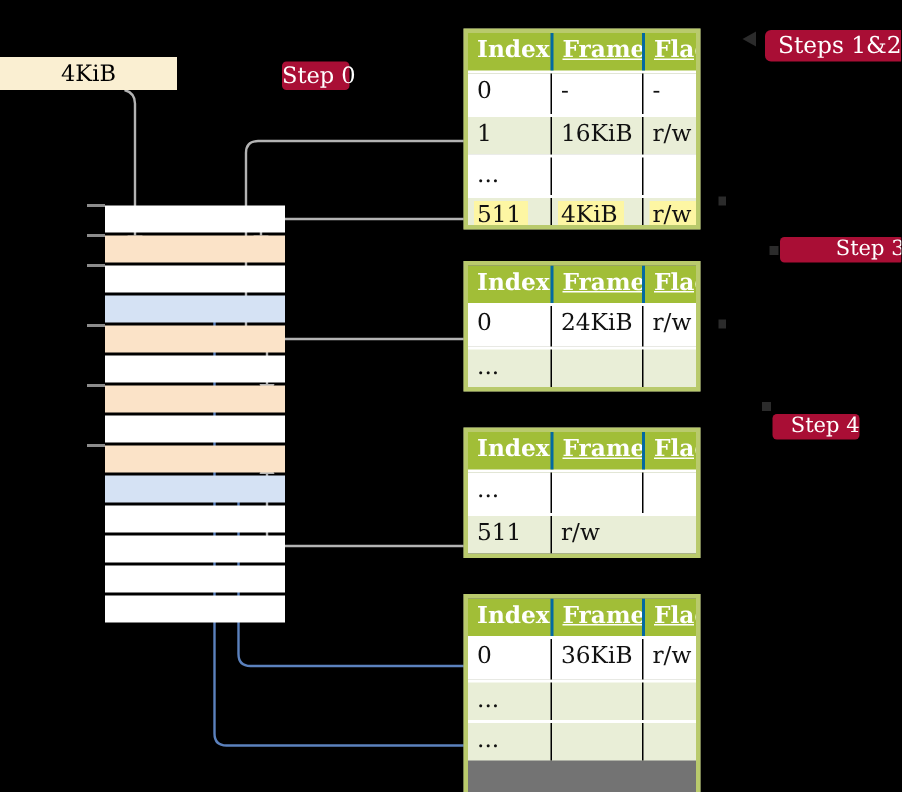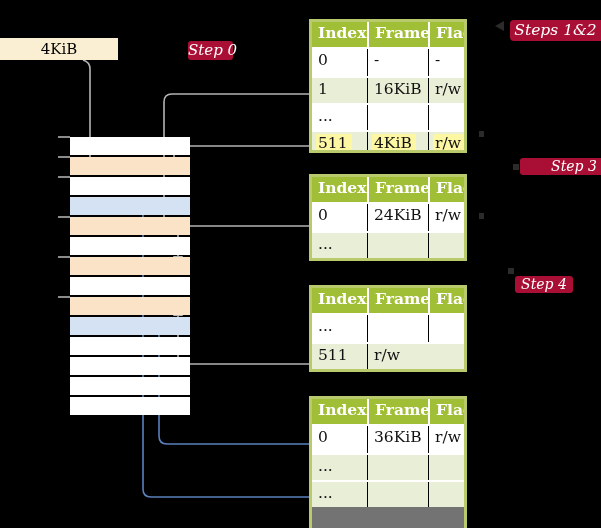--- a/index.html
+++ b/index.html
@@ -10,21 +10,21 @@
   }
   
   .frame-label{
     position:absolute;left:0;top:38px;width:118px;height:22px;
     background:var(--c-frame_label_bg,#FAEFD2);color:#000;
     font-size:15px;line-height:22px;text-align:center;
   }
   
   .badge{
     position:absolute;background:var(--c-badge_red,#A90E35);color:#fff;
-    text-align:center;border-radius:3px;white-space:nowrap;font-style:italic;
+    text-align:right;border-radius:3px;white-space:nowrap;
   }
   .badge.b0{left:188px;top:41px;width:45px;height:19px;line-height:19px;font-size:15px;}
   .badge.b12{left:510px;top:20px;width:91px;height:21px;line-height:21px;font-size:15.5px;border-radius:4px 0 0 4px;}
   .badge.b3{left:520px;top:158px;width:58px;height:17px;line-height:17px;font-size:14px;padding-left:25px;}
   .badge.b4{left:515px;top:263px;width:58px;height:17px;line-height:17px;font-size:14px;margin-top:13px;}
   
   .stack{position:absolute;left:70px;top:137px;width:120px;}
   .srow{height:18px;margin-bottom:2px;}
   .srow:last-child{margin-bottom:0;}
   .s-white{background:#fff;}
@@ -42,21 +42,21 @@
   .tbl.t3{top:285px;height:87px;}
   .tbl.t4{top:396px;height:135px;}
   .trow{display:flex;height:27px;box-sizing:border-box;}
   .trow.head{background:var(--c-table_header_green,#A1BE37);color:#fff;font-weight:bold;border-bottom:2px solid #fff;}
   .trow.body + .trow.body{border-top:2px solid #fff;}
   .c{box-sizing:border-box;padding:2px 0 0 6px;overflow:hidden;white-space:nowrap;}
   .c.ci{width:55px;}
   .c.cf{width:61px;}
   .c.cg{width:49px;flex:1;}
   .trow.head .c{padding-top:1px;}
-  .trow.head .c + .c{border-left:2px solid #ffffff;}
+  .trow.head .c + .c{border-left:2px solid #0369a1;text-decoration:underline;}
   .trow.body .c + .c{border-left:1.5px solid #000;}
   .shade-white{background:#fff;}
   .shade-green{background:var(--c-row_green,#E9EED7);}
   .hl{background:var(--c-highlight_yellow,#FDF6A3);padding:0 4px 2px 2px;margin-left:-2px;}
   
   #wires{position:absolute;left:0;top:0;width:601px;height:528px;pointer-events:none;}
   .wire-gray{fill:none;stroke:var(--c-connector_gray,#B3B3B3);stroke-width:1.6;}
   .head-gray{fill:var(--c-connector_gray,#B3B3B3);stroke:none;}
   .wire-blue{fill:none;stroke:var(--c-connector_blue,#5B81BD);stroke-width:1.6;}
   .head-blue{fill:var(--c-connector_blue,#5B81BD);stroke:none;}

